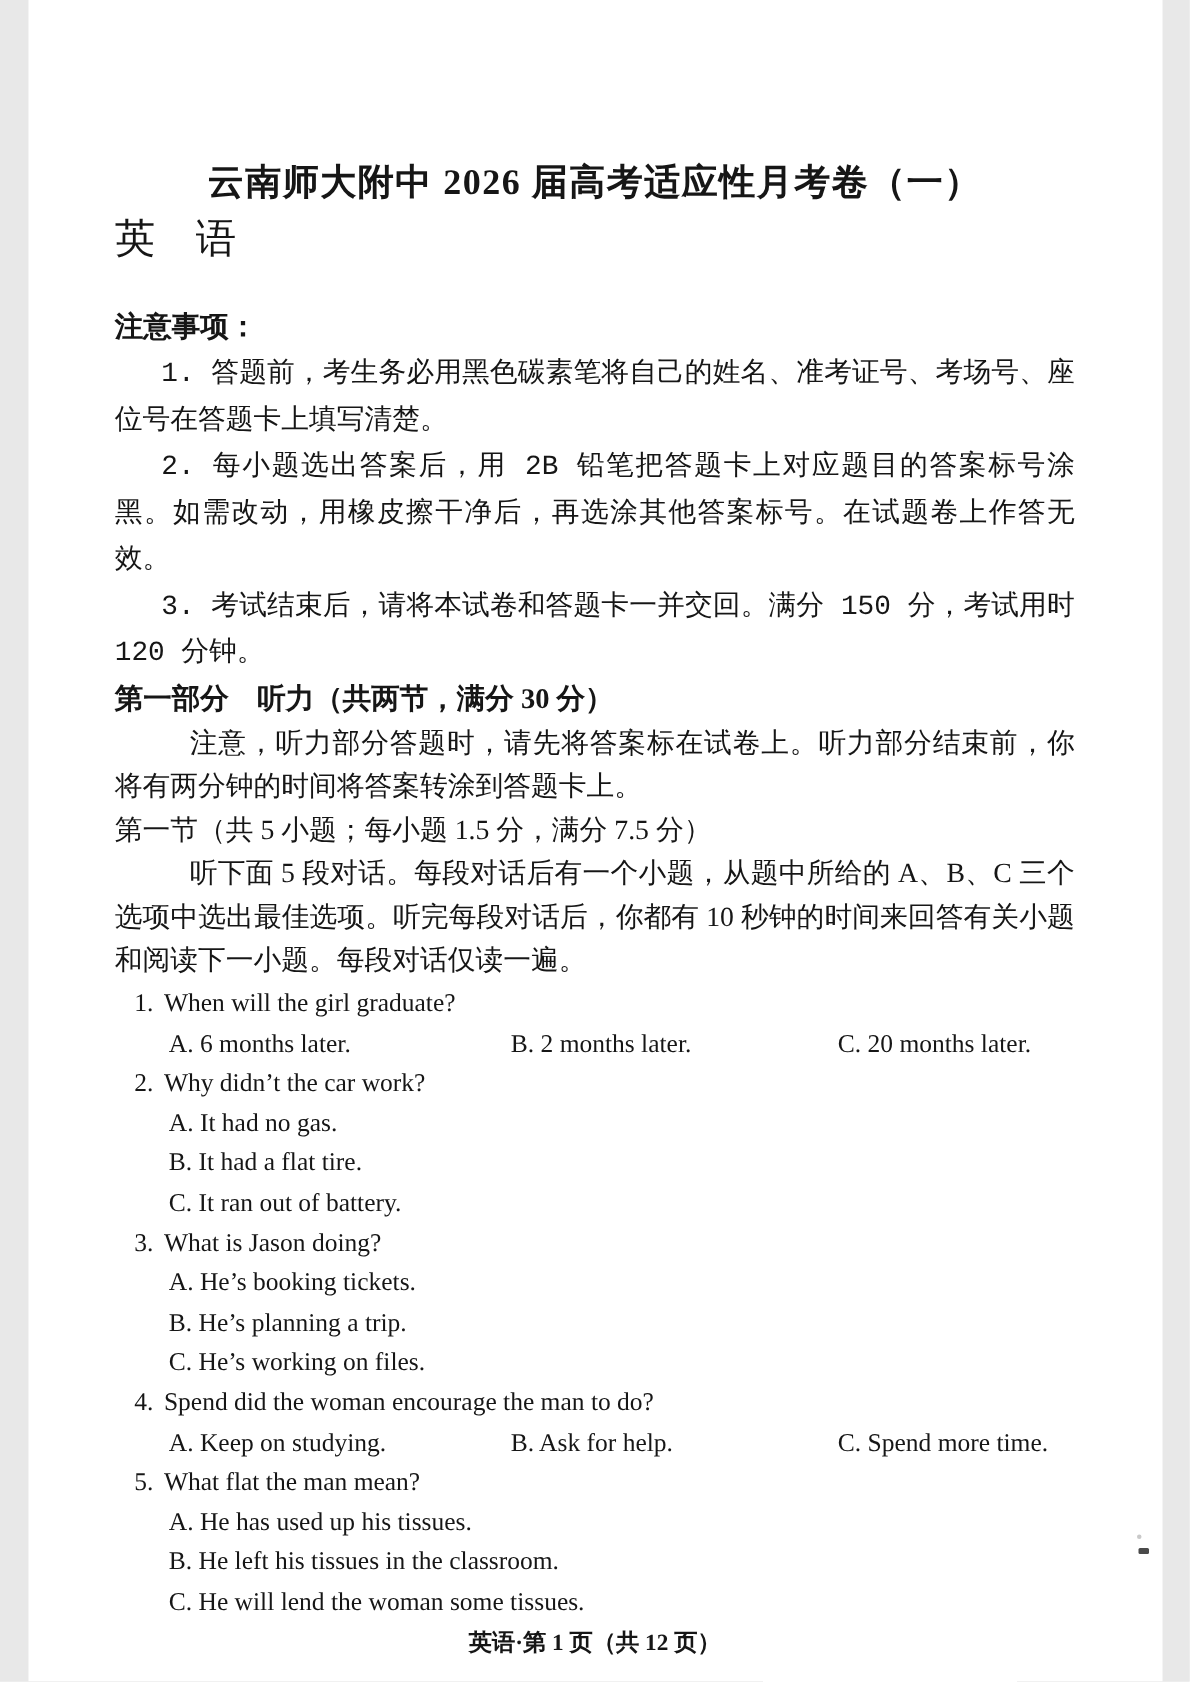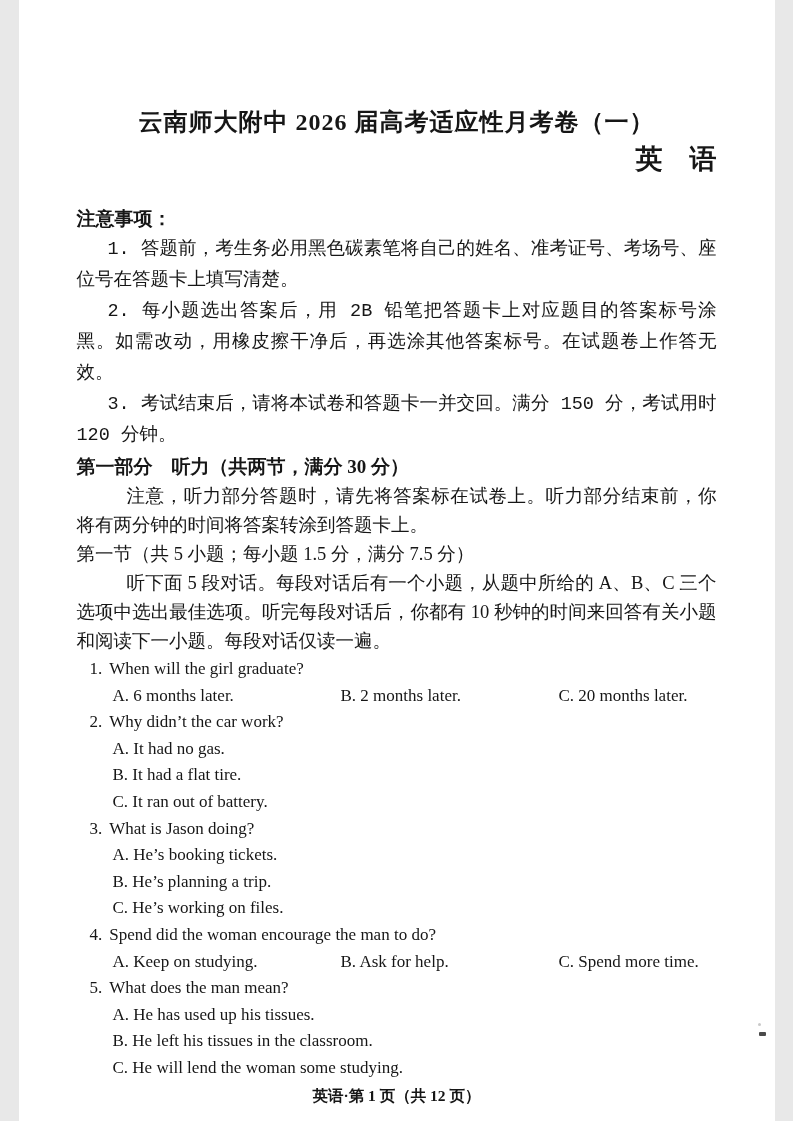--- a/index.html
+++ b/index.html
@@ -19,24 +19,24 @@
   .title {
     margin-top: 106px;
     text-align: center;
     font-size: 24px;
     line-height: 33px;
     font-weight: bold;
     letter-spacing: 1px;
   }
   .subtitle {
     margin-top: 2px;
-    text-align: right;
+    text-align: left;
     font-size: 27px;
     line-height: 36px;
-    font-weight: bold;
+    font-weight: normal;
   }
 
   .cn { font-size: 18.5px; line-height: 31px; text-align: justify; }
   .notice-heading {
     margin-top: 26px;
     font-weight: bold;
     font-size: 19px;
     line-height: 31px;
   }
   .notice-item { text-indent: 31px; font-family: Liberation Mono, monospace; }
@@ -131,24 +131,24 @@
       <div>
         <div class="q-line"><span class="q-num">4.</span><span>Spend did the woman encourage the man to do?</span></div>
         <div class="opts-row">
           <span>A. Keep on studying.</span>
           <span>B. Ask for help.</span>
           <span>C. Spend more time.</span>
         </div>
       </div>
 
       <div>
-        <div class="q-line"><span class="q-num">5.</span><span>What does the man mean?</span></div>
+        <div class="q-line"><span class="q-num">5.</span><span>What flat the man mean?</span></div>
         <div class="opt-line">A. He has used up his tissues.</div>
         <div class="opt-line">B. He left his tissues in the classroom.</div>
-        <div class="opt-line">C. He will lend the woman some studying.</div>
+        <div class="opt-line">C. He will lend the woman some tissues.</div>
       </div>
 
     </div>
 
     <div class="footer">英语·第 1 页（共 12 页）</div>
   </div>
 
   <div class="speck"></div>
   <div class="speck2"></div>
 </div>

